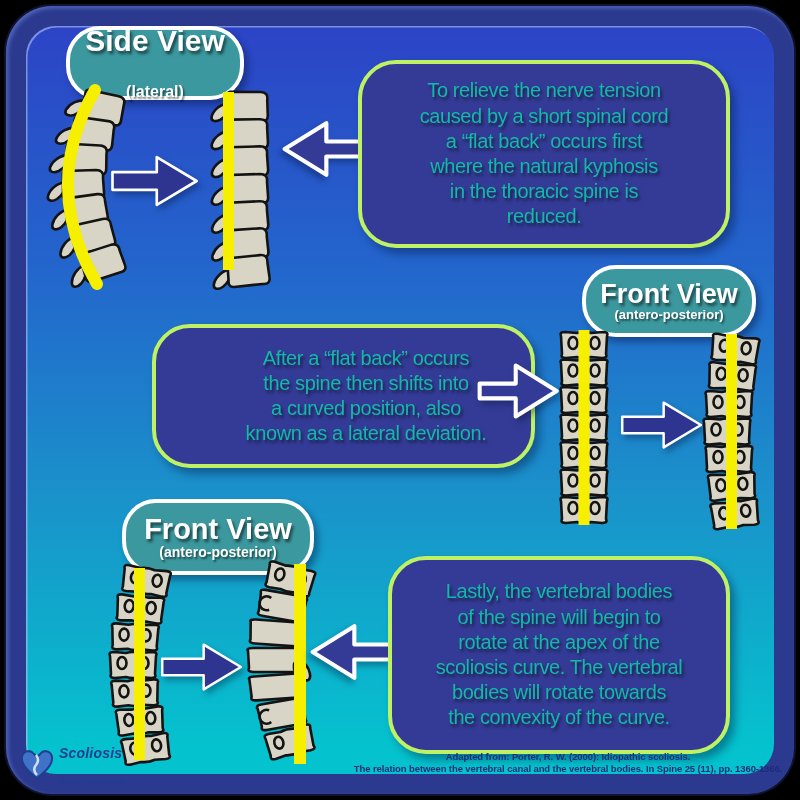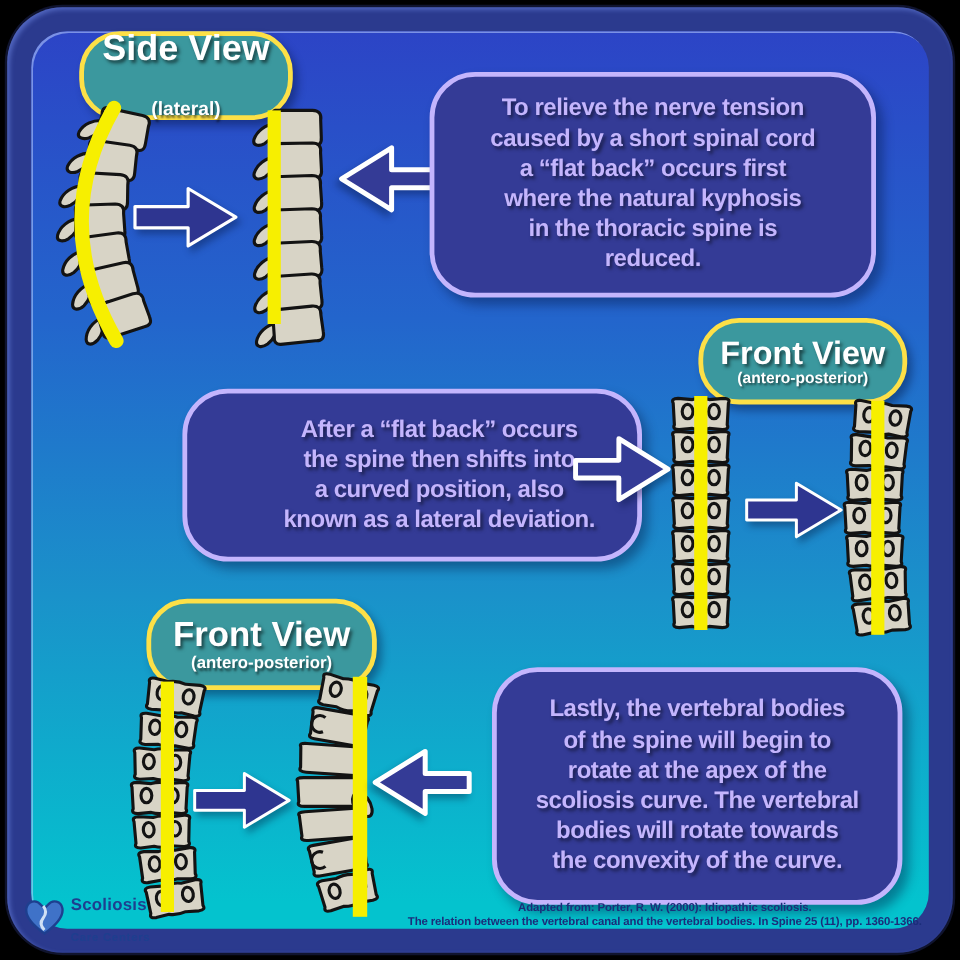--- a/index.html
+++ b/index.html
@@ -3,41 +3,41 @@
 <meta charset="utf-8">
 <style>
   html,body{margin:0;padding:0;background:#000;}
   .canvas{position:relative;width:800px;height:800px;background:#000;overflow:hidden;
           font-family:"Liberation Sans",sans-serif;}
   .frame{position:absolute;inset:6px;border-radius:46px;background:#2b3a8e;
          box-shadow:inset 2px 2px 4px rgba(130,160,255,.45), 0 0 0 2px #10142e;}
   .inner{position:absolute;inset:26px;border-radius:30px;
          background:linear-gradient(180deg,#2c44c6 0%,#2365cc 32%,#1a92ca 63%,#04c3ce 97%);
          box-shadow:inset 1.5px 1.5px 0 rgba(190,210,255,.55);}
-  .badge{position:absolute;background:#3b989e;border:4px solid #fde047;border-radius:34px;
+  .badge{position:absolute;background:#3b989e;border:4px solid #ffffff;border-radius:34px;
          color:#fff;text-align:center;display:flex;flex-direction:column;justify-content:center;
          box-shadow:4px 5px 7px rgba(0,15,55,.40);line-height:1.05;}
   .badge .t{font-weight:bold;text-shadow:2px 2.5px 3px rgba(0,0,0,.55);}
   .badge .s{font-weight:bold;text-shadow:1.5px 2px 2px rgba(0,0,0,.55);}
-  .callout{position:absolute;background:#343b96;border:4px solid #c4b5fd;border-radius:38px;
-           color:#c4b5fd;font-weight:bold;text-align:center;white-space:pre-line;
+  .callout{position:absolute;background:#343b96;border:4px solid #bef264;border-radius:38px;
+           color:#14b8a6;font-weight:normal;text-align:center;white-space:pre-line;
            display:flex;align-items:center;justify-content:center;
            font-size:20px;line-height:1.26;letter-spacing:-0.4px;
            text-shadow:2px 2.5px 3px rgba(0,0,0,.5);
            box-shadow:5px 6px 9px rgba(0,15,55,.38);}
   .art{position:absolute;}
   .art svg{display:block;overflow:visible;}
   .arrow{position:absolute;}
   .arrow svg{display:block;overflow:visible;filter:drop-shadow(3px 4px 3px rgba(0,15,50,.35));}
   .flip{transform:scaleX(-1);}
-  .citation{position:absolute;left:322px;top:751px;width:464px;text-align:center;
+  .citation{position:absolute;left:336px;top:751px;width:464px;text-align:center;
             color:#1b2d7a;font-weight:bold;font-size:9.5px;line-height:1.3;letter-spacing:-0.1px;}
   .logo{position:absolute;left:20px;top:746px;display:flex;align-items:center;gap:5px;}
   .logo-text{display:flex;flex-direction:column;color:#1e3f8f;line-height:1;}
-  .logo-text .l1{font-weight:bold;font-size:14px;letter-spacing:0.2px;}
+  .logo-text .l1{font-weight:bold;font-size:14px;letter-spacing:0.2px;font-style:italic;}
   .logo-text .l2{font-weight:bold;font-size:9.5px;letter-spacing:0.6px;margin-top:17px;}
   .spine-stroke{fill:#d8d4c6;stroke:#131313;stroke-width:2.6;stroke-linejoin:round;}
 </style>
 </head>
 <body>
 
 <div class="canvas">
   <div class="frame"></div>
   <div class="inner"></div>
 
@@ -212,21 +212,21 @@
       <rect x="56" y="0" width="12" height="200" fill="#f7ef00"></rect>
     </svg>
   </div>
 
   <div class="arrow" style="left:308px;top:622px;">
     <svg class="flip" width="86" height="60" viewBox="0 0 100 72">
       <polygon points="2,27 46,27 46,5 96,36 46,67 46,45 2,45" fill="#343b96" stroke="#fff" stroke-width="5" stroke-linejoin="round"></polygon>
     </svg>
   </div>
 
-  <div class="callout" style="left:388px;top:556px;width:334px;height:190px;margin-left:22px;">Lastly, the vertebral bodies
+  <div class="callout" style="left:388px;top:556px;width:334px;height:190px;">Lastly, the vertebral bodies
 of the spine will begin to
 rotate at the apex of the
 scoliosis curve. The vertebral
 bodies will rotate towards
 the convexity of the curve.</div>
 
   <div class="citation">
     <div>Adapted from:   Porter, R. W. (2000): Idiopathic scoliosis.</div>
     <div>The relation between the vertebral canal and the vertebral bodies. In Spine 25 (11), pp. 1360-1366.</div>
   </div>

